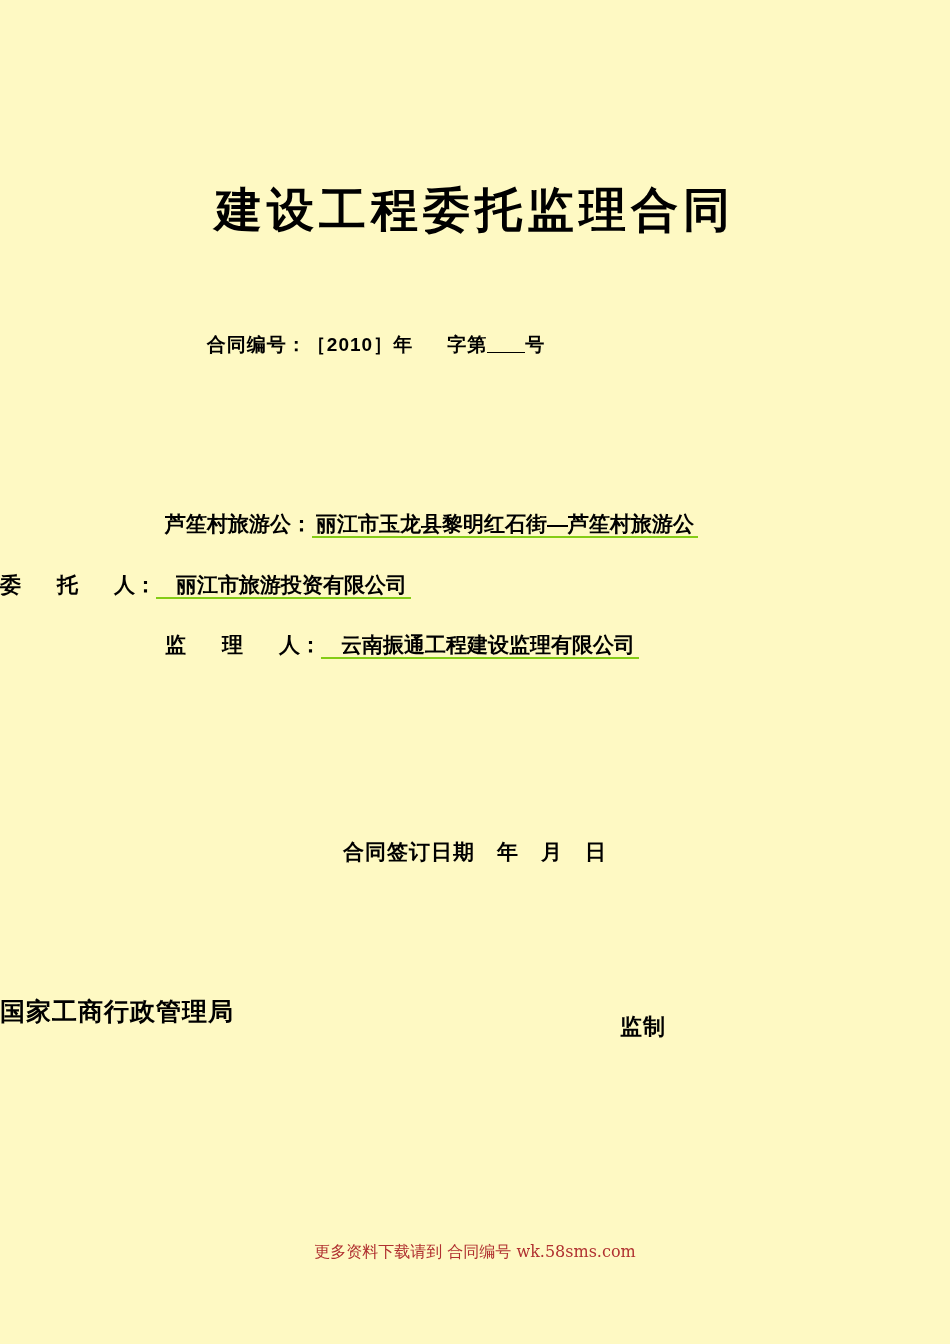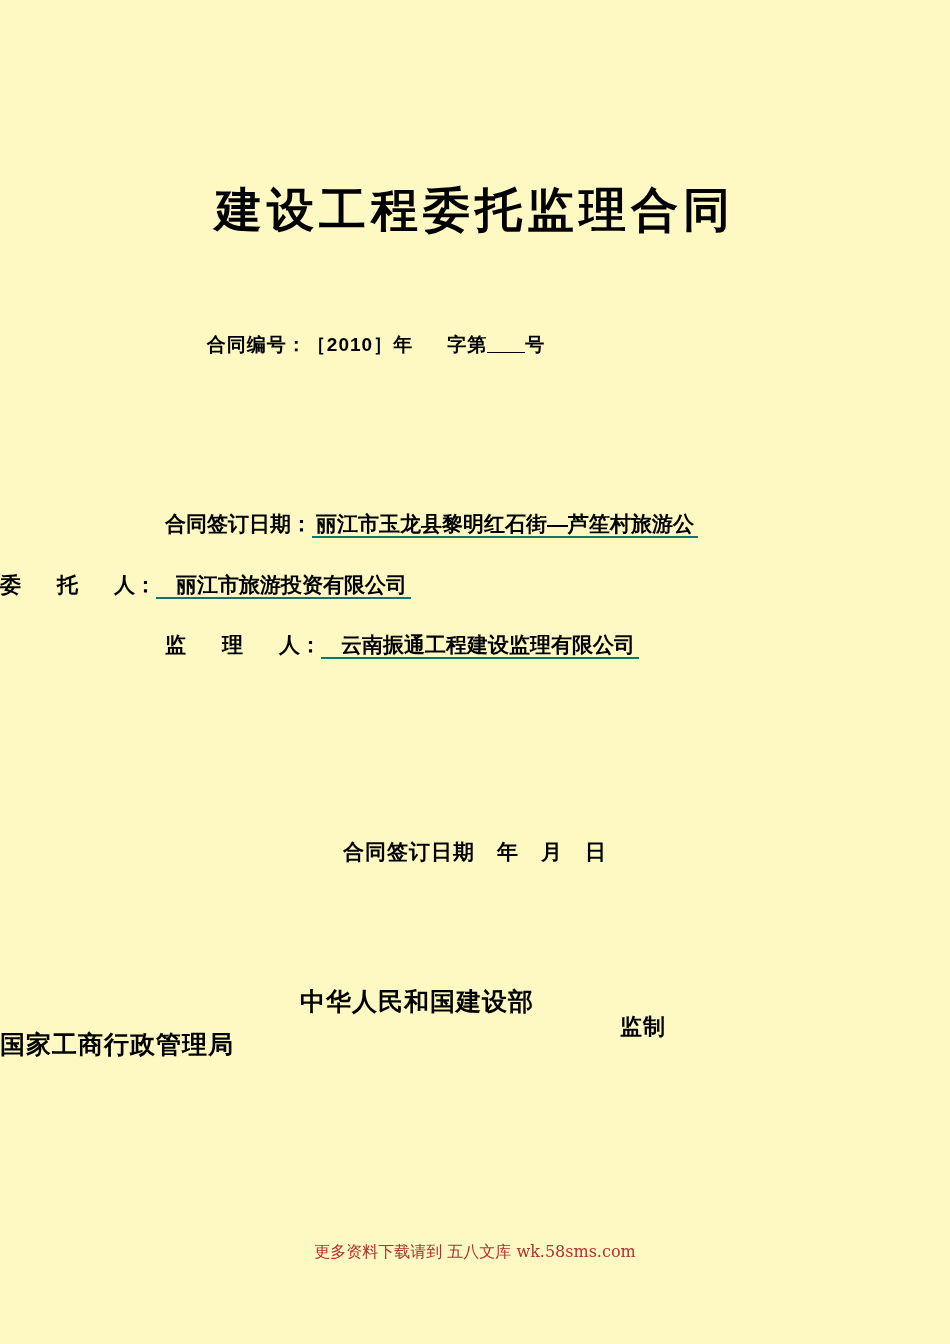--- a/index.html
+++ b/index.html
@@ -61,21 +61,21 @@
     font-weight: bold;
     line-height: 1.55;
     white-space: nowrap;
   }
   .row-project { padding-left: 165px; }
   .row-project2 { padding-left: 338px; margin-top: 6px; }
   .row-client { margin-top: 28px; }
   .row-supervisor { padding-left: 165px; margin-top: 28px; }
   .sp-wide { display: inline-block; width: 36px; }
   .value-ul {
-    border-bottom: 2px solid #0f766e;
+    border-bottom: 2px solid #84cc16;
     padding: 0 4px 1px 4px;
   }
   .value-ul.lead-space { padding-left: 20px; }
   .sign-date {
     position: absolute;
     top: 838px;
     left: 0;
     width: 950px;
     text-align: center;
     font-size: 21px;
@@ -127,39 +127,38 @@
 
   <div class="doc-title">建设工程委托监理合同</div>
 
   <div class="contract-no">
     <span>合同编号：</span><span>［</span><span>2010</span><span>］年</span><span class="gap-small"></span><span>字第</span><span class="underline-blank"></span><span>号</span>
   </div>
 
   <div class="fields">
 
     <div class="field-row row-project">
-      <span>合同签订日期：</span><span class="value-ul">丽江市玉龙县黎明红石街—芦笙村旅游公</span>
+      <span>芦笙村旅游公：</span><span class="value-ul">丽江市玉龙县黎明红石街—芦笙村旅游公</span>
     </div>
 
 
     <div class="field-row row-client">
       <span>委</span><span class="sp-wide"></span><span>托</span><span class="sp-wide"></span><span>人：</span><span class="value-ul lead-space">丽江市旅游投资有限公司</span>
     </div>
 
     <div class="field-row row-supervisor">
       <span>监</span><span class="sp-wide"></span><span>理</span><span class="sp-wide"></span><span>人：</span><span class="value-ul lead-space">云南振通工程建设监理有限公司</span>
     </div>
 
   </div>
 
   <div class="sign-date">
     <span>合同签订日期</span><span class="d-gap"></span><span>年</span><span class="d-gap"></span><span>月</span><span class="d-gap"></span><span>日</span>
   </div>
 
   <div class="issuer">
-    <div class="issuer-line issuer-line1">中华人民和国建设部</div>
     <div class="issuer-line issuer-line2">国家工商行政管理局</div>
   </div>
   <div class="issuer-seal">监制</div>
 
-  <div class="footer">更多资料下载请到 五八文库 wk.58sms.com</div>
+  <div class="footer">更多资料下载请到 合同编号 wk.58sms.com</div>
 
 </div>
 
 </body></html>

